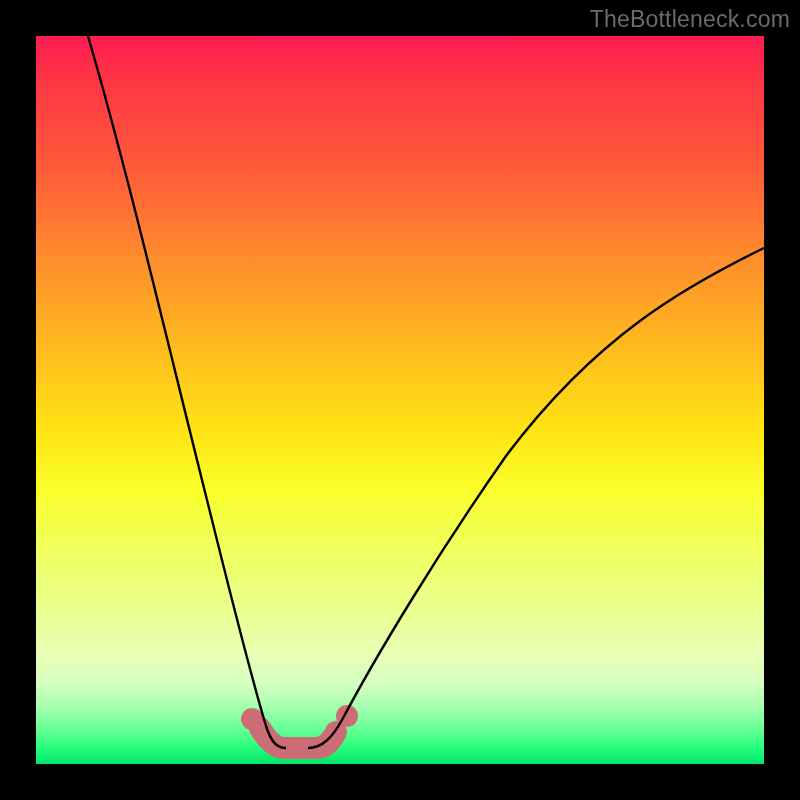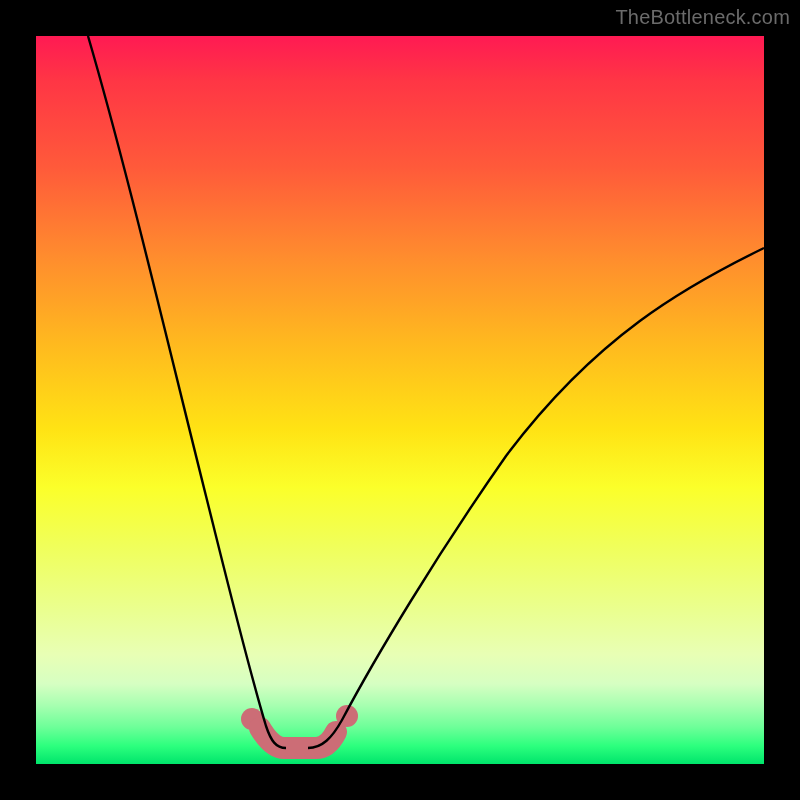--- a/index.html
+++ b/index.html
@@ -43,21 +43,21 @@
       #6cff98 95%,
       #2dff7e 97.5%,
       #00e56b 100%
     );
   }
   .watermark {
     position: absolute;
     top: 6px;
     right: 10px;
     color: #6b6b6b;
-    font-size: 20px;
+    font-size: 23px;
     font-weight: 500;
     letter-spacing: 0.2px;
     user-select: none;
   }
   svg.curve {
     position: absolute;
     left: 0;
     top: 0;
     width: 728px;
     height: 728px;

